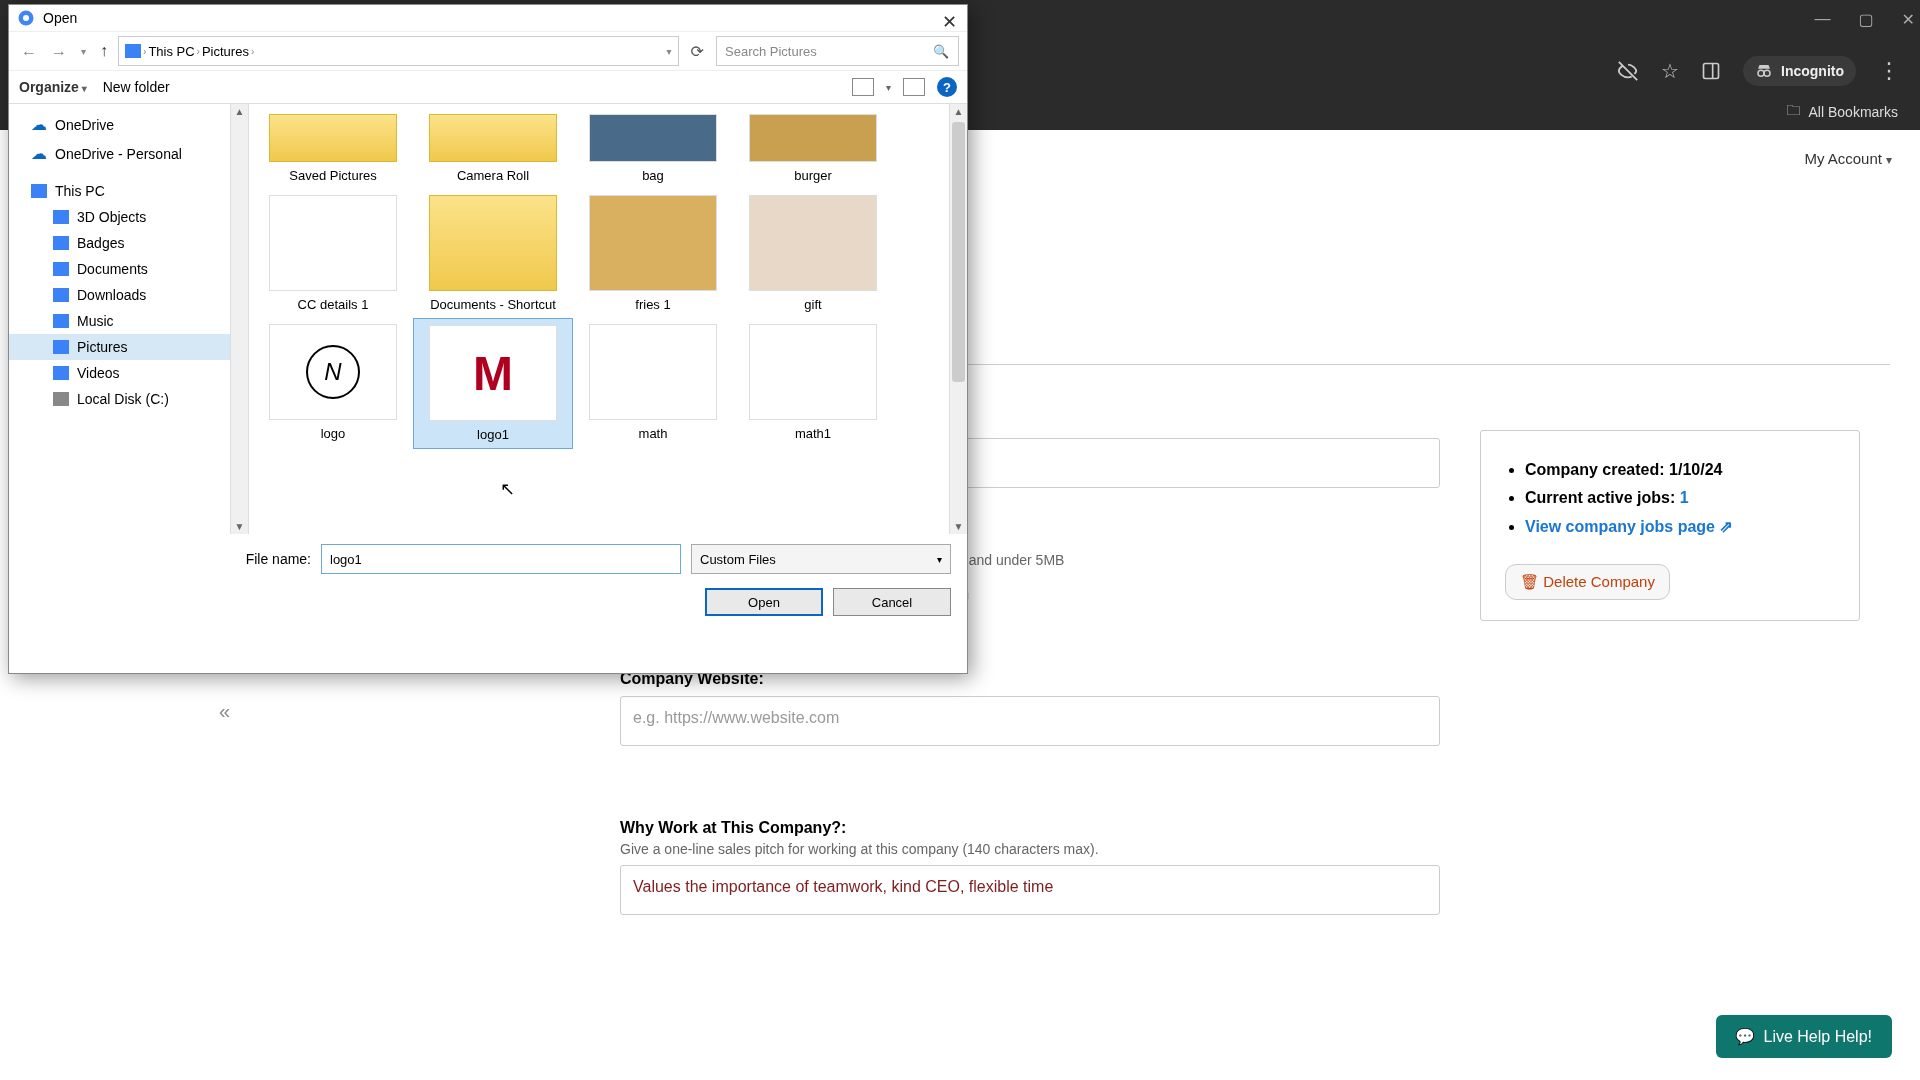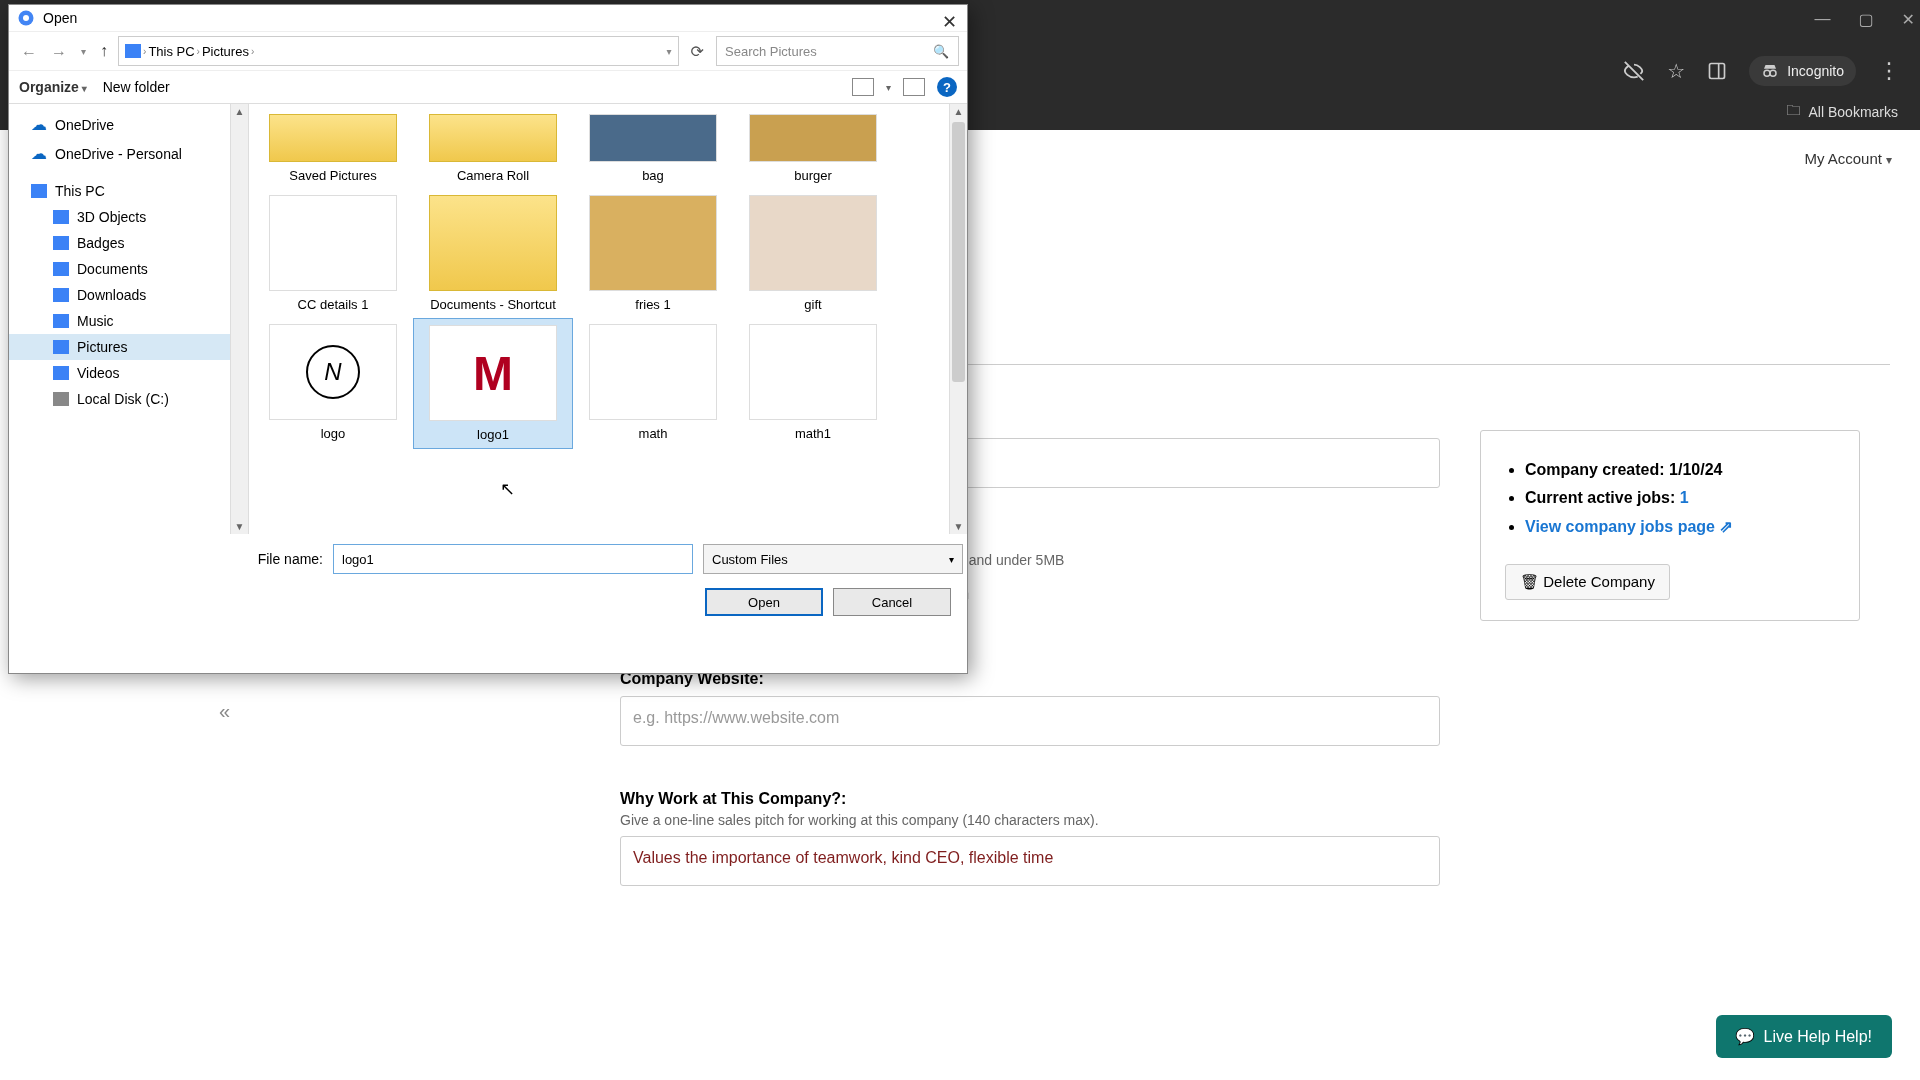--- a/index.html
+++ b/index.html
@@ -4,21 +4,21 @@
   <style>
     * { margin: 0; padding: 0; box-sizing: border-box; font-family: "Segoe UI", Arial, sans-serif; }
     body { background: #2b2b2b; width: 1920px; height: 1080px; overflow: hidden; position: relative; }
 
     
     .browser-chrome { position: absolute; top: 0; left: 0; right: 0; height: 130px; background: #2b2b2b; }
     .win-controls { position: absolute; top: 10px; right: 5px; display: flex; gap: 28px; color: #aaa; }
     .win-controls span { font-size: 16px; cursor: pointer; }
     .toolbar-right { position: absolute; top: 56px; right: 20px; display: flex; align-items: center; gap: 22px; color: #ccc; }
     .toolbar-right .icon { fill: #ccc; }
-    .incognito-badge { display: flex; align-items: center; gap: 8px; background: #3a3a3a; padding: 6px 12px; border-radius: 18px; color: #eee; font-size: 14px; }
+    .incognito-badge { display: flex; align-items: center; gap: 8px; background: #3a3a3a; padding: 6px 12px; border-radius: 18px; color: #eee; font-size: 14px; font-weight: bold; }
     .incognito-badge svg { fill: #ccc; }
     .bookmarks-btn { position: absolute; top: 100px; right: 22px; display: flex; align-items: center; gap: 8px; color: #ddd; font-size: 14px; }
     .kebab { font-size: 22px; color: #ccc; }
 
     
     .page { position: absolute; top: 130px; left: 0; right: 0; bottom: 0; background: #fff; }
     .my-account { position: absolute; top: 20px; right: 28px; font-size: 15px; color: #333; }
     .my-account::after { content: "▾"; margin-left: 4px; font-size: 12px; color: #555; }
 
     .sidebar-left { position: absolute; left: 0; top: 380px; width: 300px; }
@@ -28,32 +28,32 @@
     .tabs { position: absolute; top: 175px; left: 316px; display: flex; }
     .tab { border: 1px solid #ccc; border-bottom: none; padding: 14px 22px; font-size: 16px; color: #333; background: #fff; margin-right: 8px; cursor: pointer; }
     .tab:first-child { border-right: none; }
     .page-desc { position: absolute; top: 234px; left: 316px; right: 30px; font-size: 16px; color: #333; border-top: 1px solid #ccc; padding-top: 14px; }
     .input-line { width: 820px; height: 50px; border: 1px solid #ccc; border-radius: 3px; margin-top: 8px; padding: 12px; font-size: 16px; color: #7f1d1d; background: #fff; }
 
     .info-card { position: absolute; top: 300px; right: 60px; width: 380px; border: 1px solid #ccc; border-radius: 3px; padding: 20px 24px; font-size: 16px; }
     .info-card ul { list-style: disc; padding-left: 20px; font-weight: bold; }
     .info-card li { margin: 10px 0; }
     .info-card a { color: #1976d2; text-decoration: none; }
-    .delete-btn { margin-top: 18px; border: 1px solid #ccc; background: #f7f7f7; padding: 8px 14px; font-size: 15px; border-radius: 3px; cursor: pointer; color: #000000; }
+    .delete-btn { margin-top: 18px; border: 1px solid #ccc; background: #f7f7f7; padding: 8px 14px; font-size: 15px; border-radius: 11px; cursor: pointer; color: #c2410c; }
 
     .logo-row { position: absolute; top: 400px; left: 620px; display: flex; gap: 20px; align-items: flex-start; }
     .add-logo-circle { width: 110px; height: 110px; border: 2px dashed #bbb; border-radius: 50%; display: flex; align-items: center; justify-content: center; text-align: center; color: #888; font-size: 16px; line-height: 1.2; }
     .logo-meta .lbl { font-weight: bold; font-size: 16px; margin-bottom: 4px; }
     .logo-meta .hint { font-size: 14px; color: #666; margin-bottom: 12px; }
     .choose-file-btn { border: 1px solid #888; background: #efefef; padding: 4px 10px; font-size: 16px; cursor: pointer; }
     .nofile { margin-left: 6px; font-size: 16px; color: #333; }
 
     .form-section { position: absolute; left: 620px; }
     .form-section.website { top: 540px; }
-    .form-section.why { top: 660px; }
+    .form-section.why { top: 689px; }
     .form-section .lbl { font-weight: bold; font-size: 16px; }
     .form-section .sub { font-size: 14px; color: #666; margin-top: 4px; }
     .placeholder-text { color: #999; }
 
     .live-chat { position: absolute; bottom: 22px; right: 28px; background: #0f766e; color: #fff; padding: 12px 20px; border-radius: 6px; font-size: 16px; display: flex; align-items: center; gap: 8px; cursor: pointer; }
 
     
     .dialog { position: absolute; top: 4px; left: 8px; width: 960px; height: 670px; background: #fff; border: 1px solid #888; box-shadow: 4px 4px 20px rgba(0,0,0,0.4); z-index: 100; }
     .dlg-title { display: flex; align-items: center; gap: 8px; padding: 4px 8px; font-size: 14px; }
     .dlg-close { position: absolute; top: 6px; right: 10px; font-size: 18px; color: #333; cursor: pointer; }
@@ -85,21 +85,21 @@
 
     .files { flex: 1; overflow: auto; padding: 4px; display: flex; flex-wrap: wrap; align-content: flex-start; position: relative; }
     .file-item { width: 160px; text-align: center; padding: 6px 4px; font-size: 13px; cursor: pointer; }
     .file-item.selected { background: #cce4f7; border: 1px solid #6aa8de; }
     .thumb { width: 128px; height: 96px; margin: 0 auto 6px; display: flex; align-items: center; justify-content: center; background: #eee; border: 1px solid #ddd; }
     .thumb.folder { background: linear-gradient(#fce38a, #f0c84c); border: 1px solid #d9b836; }
     .thumb.short { height: 48px; }
     .files-scroll { position: absolute; right: 0; top: 0; bottom: 0; width: 18px; background: #f0f0f0; border-left: 1px solid #ddd; }
     .files-scroll .sb-thumb { position: absolute; top: 18px; height: 260px; left: 2px; right: 2px; background: #ccc; border-radius: 3px; }
 
-    .dlg-footer { padding: 10px 4px; display: flex; align-items: center; gap: 10px; font-size: 14px; }
+    .dlg-footer { padding: 10px 16px; display: flex; align-items: center; gap: 10px; font-size: 14px; }
     .footer-label { margin-left: auto; }
     .file-name-input { width: 360px; height: 30px; border: 1px solid #6aa8de; padding: 0 8px; font-size: 13px; }
     .file-type-select { width: 260px; height: 30px; border: 1px solid #aaa; padding: 0 8px; font-size: 13px; display: flex; align-items: center; justify-content: space-between; cursor: pointer; background: #f4f4f4; }
     .dlg-btns { display: flex; gap: 10px; padding: 4px 16px 16px; justify-content: flex-end; }
     .dlg-btn { width: 118px; height: 28px; border: 1px solid #888; background: #e9e9e9; font-size: 13px; cursor: pointer; }
     .dlg-btn.primary { border: 2px solid #0a66c2; background: #e9e9e9; }
 
     .cursor { position: absolute; top: 478px; left: 500px; z-index: 200; font-size: 18px; color: #000; pointer-events: none; }
   </style>
 </head>

